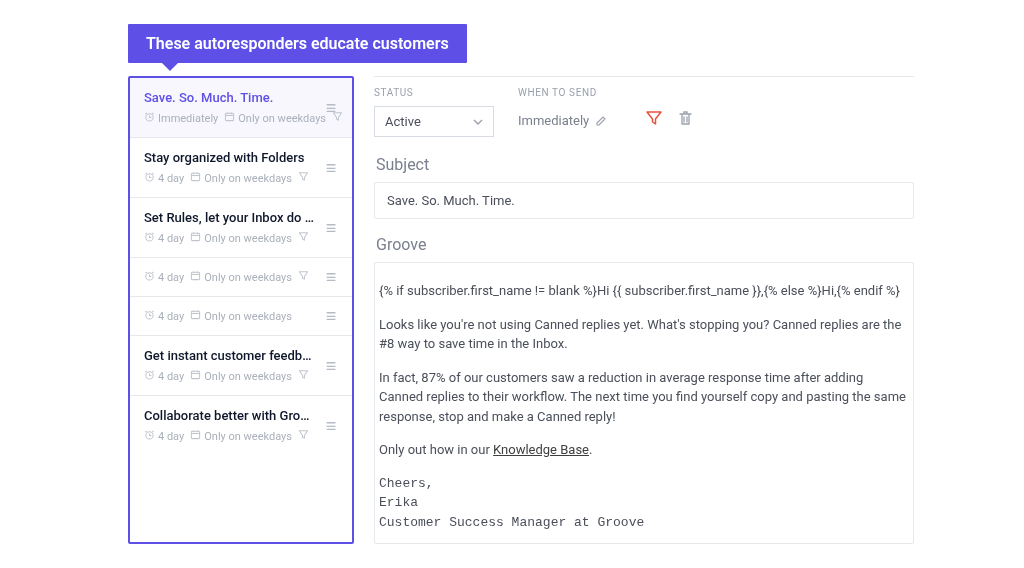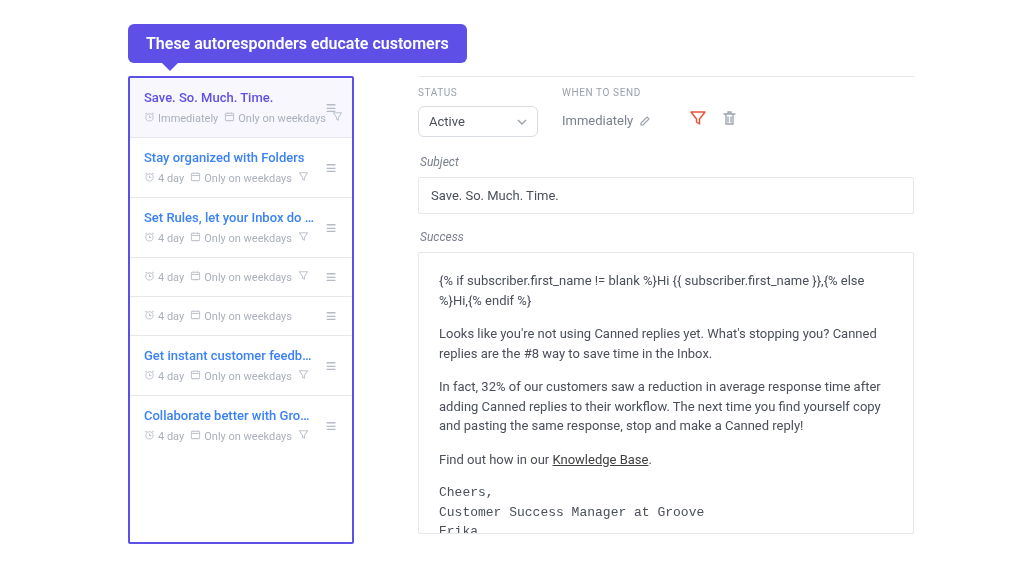--- a/index.html
+++ b/index.html
@@ -15,40 +15,39 @@
   }
   .callout {
     position: absolute;
     top: 24px;
     left: 128px;
     background: #5e50e6;
     color: #fff;
     padding: 10px 18px;
     font-size: 16px;
     font-weight: 600;
-    border-radius: 6px;
+    border-radius: 1px;
   }
   .callout::after {
     content: "";
     position: absolute;
     left: 34px;
     bottom: -8px;
     width: 0; height: 0;
     border-left: 8px solid transparent;
     border-right: 8px solid transparent;
     border-top: 8px solid #5e50e6;
   }
   .workspace {
     position: absolute;
     top: 76px;
     left: 128px;
     right: 110px;
     display: flex;
     height: 468px;
-    gap: 44px;
   }
   
   .sidebar {
     width: 226px;
     border: 2.5px solid #5e50e6;
     border-radius: 2px;
     background: #fff;
     display: flex;
     flex-direction: column;
   }
@@ -58,21 +57,21 @@
     display: flex;
     align-items: center;
     gap: 8px;
     cursor: pointer;
   }
   .side-item:last-child { border-bottom: none; }
   .side-item.selected { background: #f7f7fd; }
   .side-item .body { flex: 1; min-width: 0; }
   .side-item .title {
     font-size: 13px;
-    color: #3b82f6;
+    color: #0f172a;
     white-space: nowrap;
     overflow: hidden;
     text-overflow: ellipsis;
     margin-bottom: 6px;
     font-weight: 500;
   }
   .side-item.selected .title { color: #5e50e6; }
   .meta-row {
     display: flex;
     align-items: center;
@@ -105,21 +104,21 @@
   }
   .fieldlabel {
     font-size: 10px;
     letter-spacing: 0.6px;
     color: #9aa1ad;
     text-transform: uppercase;
     margin-bottom: 8px;
   }
   .select {
     border: 1px solid #d8dce3;
-    border-radius: 6px;
+    border-radius: 0;
     padding: 7px 10px;
     width: 120px;
     display: flex;
     justify-content: space-between;
     align-items: center;
     font-size: 13px;
     color: #4a4f5a;
     cursor: pointer;
     background: #fff;
   }
@@ -134,37 +133,36 @@
   }
   .action-icons {
     display: flex;
     gap: 14px;
     align-items: center;
     padding-top: 22px;
     margin-left: 14px;
   }
   .action-icons .ico { cursor: pointer; }
   .sect-label {
-    font-size: 12px;
+    font-size: 16px;
     color: #7a808d;
     margin: 8px 0 8px 2px;
-    font-style: italic;
   }
   .subject-box {
     border: 1px solid #e6e8ec;
     border-radius: 2px;
     padding: 10px 12px;
     font-size: 13px;
     color: #4a4f5a;
     margin-bottom: 16px;
   }
   .content-box {
     border: 1px solid #e6e8ec;
     border-radius: 2px;
-    padding: 18px 20px;
+    padding: 18px 4px;
     font-size: 13px;
     color: #4a4f5a;
     line-height: 1.5;
     height: 282px;
     overflow: hidden;
   }
   .content-box p { margin-bottom: 14px; }
   .content-box .sig { margin-top: 8px; font-family: Liberation Mono, monospace; }
   .content-box a { color: #404040; text-decoration: underline; }
 </style>
@@ -398,29 +396,29 @@
           <svg width="17" height="18" viewBox="0 0 17 18">
               <path d="M3 5 H14 M5 5 V15 H12 V5 M7 5 V3 H10 V5 M7 8 V13 M10 8 V13" fill="none" stroke="#9aa1ad" stroke-width="1.3" stroke-linecap="round"></path>
             </svg>
         </span>
       </div>
     </div>
 
     <div class="sect-label">Subject</div>
     <div class="subject-box">Save. So. Much. Time.</div>
 
-    <div class="sect-label">Success</div>
+    <div class="sect-label">Groove</div>
     <div class="content-box">
       <p>{% if subscriber.first_name != blank %}Hi {{ subscriber.first_name }},{% else %}Hi,{% endif %}</p>
       <p>Looks like you're not using Canned replies yet. What's stopping you? Canned replies are the #8 way to save time in the Inbox.</p>
-      <p>In fact, 32% of our customers saw a reduction in average response time after adding Canned replies to their workflow. The next time you find yourself copy and pasting the same response, stop and make a Canned reply!</p>
+      <p>In fact, 87% of our customers saw a reduction in average response time after adding Canned replies to their workflow. The next time you find yourself copy and pasting the same response, stop and make a Canned reply!</p>
       <p>
-        <span>Find out how in our </span><a href="#">Knowledge Base</a><span>.</span>
+        <span>Only out how in our </span><a href="#">Knowledge Base</a><span>.</span>
       </p>
       <div class="sig">
         <div>Cheers,</div>
+        <div> Erika</div>
         <div>Customer Success Manager at Groove</div>
-        <div> Erika</div>
       </div>
     </div>
 
   </div>
 </div>
 
 </body></html>

